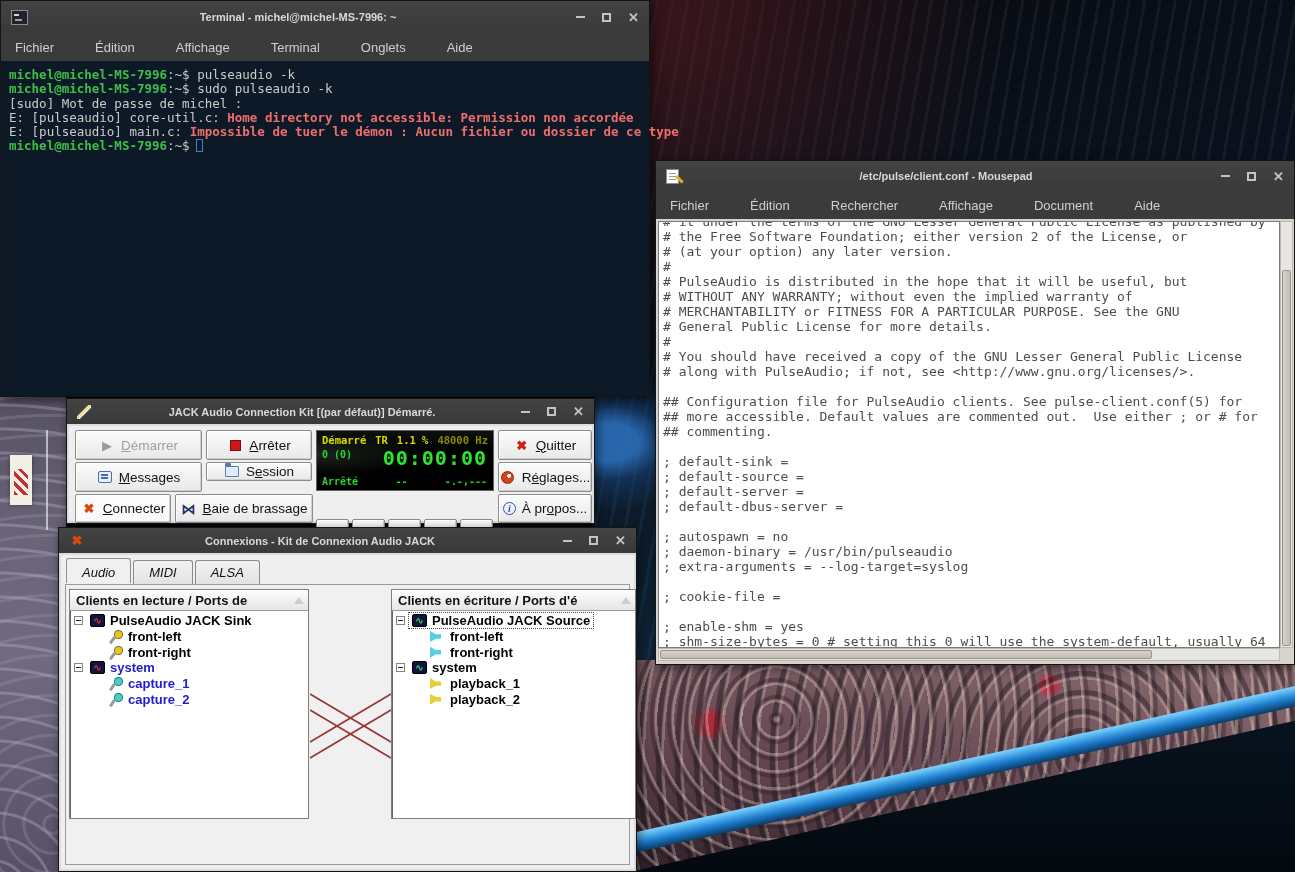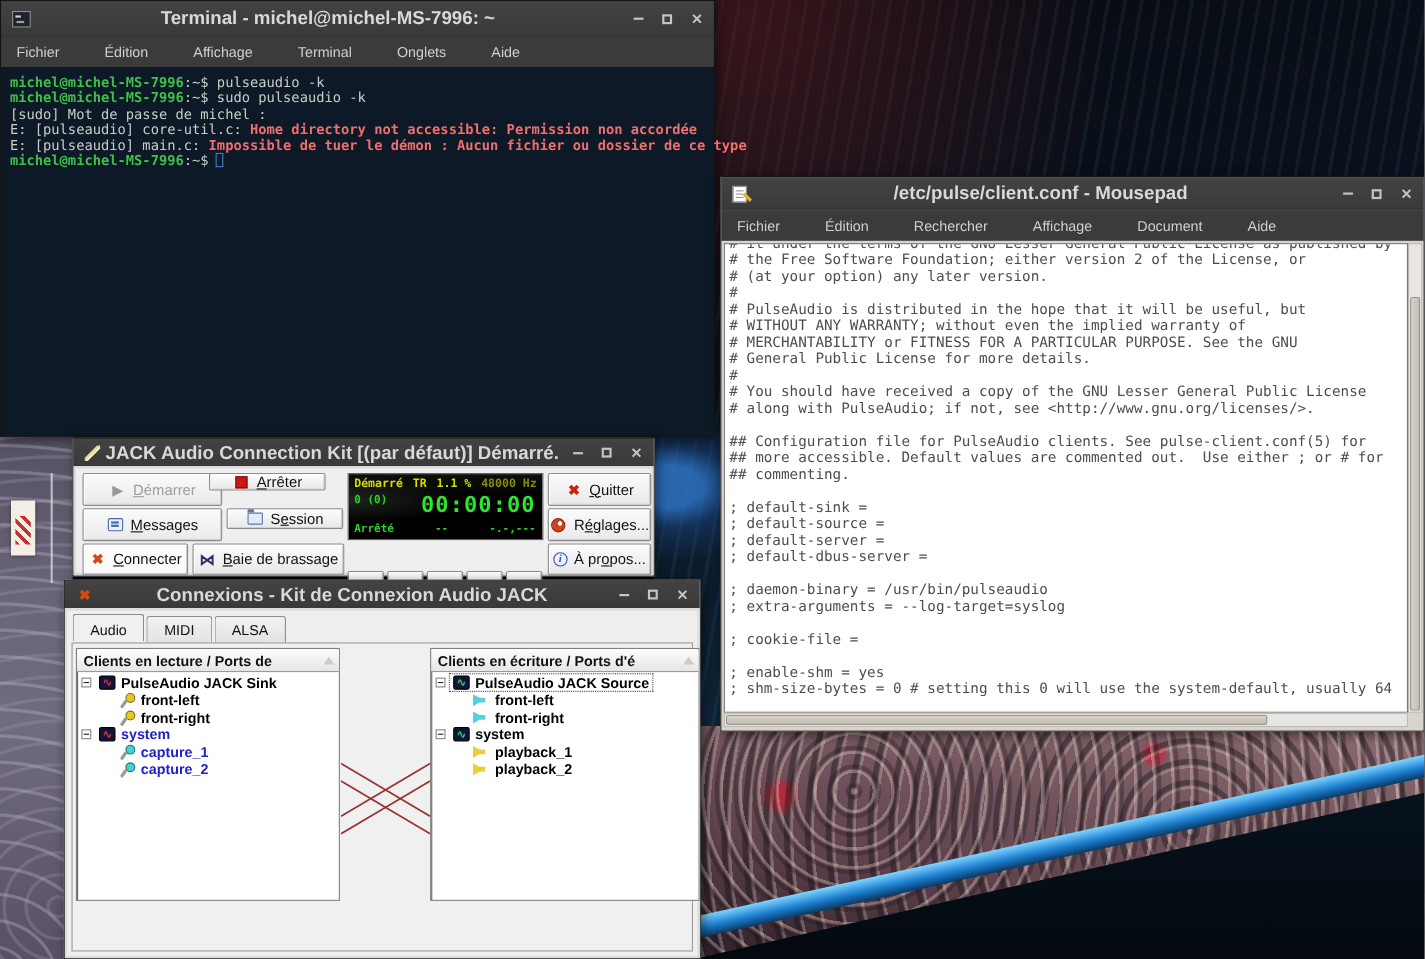--- a/index.html
+++ b/index.html
@@ -33,21 +33,21 @@
       repeating-radial-gradient(circle at 80% 90%, transparent 0 7px, rgba(160,152,175,.3) 8px 10px, transparent 11px 20px),
       linear-gradient(180deg, #555062 0%, #6a6478 30%, #716b80 55%, #585166 100%);
   }
   .wp-poster-sq { left:10px; top:455px; width:22px; height:50px; background:#f3eee6; box-shadow:0 0 4px rgba(0,0,0,.4);
     background-image:repeating-linear-gradient(45deg, #bf3430 0 3px, transparent 3px 7px); background-size:14px 26px; background-repeat:no-repeat; background-position:4px 14px; }
   .wp-turbine { left:46px; top:430px; width:2px; height:100px; background:rgba(235,235,245,.65); }
 
   
   .win { position:absolute; border:1px solid #141414; box-shadow:2px 3px 10px rgba(0,0,0,.55); }
   .tbar { background:linear-gradient(#434343,#393939); display:flex; align-items:center; padding:0 10px; color:#d6d6d6; }
-  .ttitle { flex:1; text-align:center; font-weight:bold; font-size:17px; color:#d9d9d9; white-space:nowrap; overflow:hidden; }
+  .ttitle { flex:1; text-align:center; font-weight:bold; font-size:11px; color:#d9d9d9; white-space:nowrap; overflow:hidden; }
   .wctrls { display:flex; align-items:center; gap:17px; margin-left:8px; }
   .wc { color:#c4c4c4; cursor:default; }
   .wc-min { width:9px; height:2px; background:#c4c4c4; }
   .wc-max { width:9px; height:9px; border:2px solid #c4c4c4; }
   .wc-close { font-size:13px; font-weight:bold; line-height:9px; }
   .menubar { display:flex; align-items:center; gap:41px; padding:0 14px; background:#3b3b3b; }
   .dmenu-item { color:#cfcfcf; font-size:13px; }
 
   
   .terminal { left:0; top:0; width:650px; height:397px; background:#0d1926; z-index:2; }
@@ -107,21 +107,21 @@
   .i-playb::before { content:"▶"; color:#2b52d8; font-size:15px; }
   .i-pausebars { display:inline-flex; gap:3px; }
   .i-pausebars i { width:3.5px; height:11px; background:#8a8a96; }
   .i-fwd::before { content:"▶▶"; letter-spacing:-3px; color:#2b52d8; font-size:11px; }
 
   
   .connx { left:58px; top:527px; width:579px; height:345px; z-index:4; }
   .connx-body { position:absolute; left:0; top:25px; right:0; bottom:0; background:#efefef; border:2px solid #dcdcdc; }
   .tabs { position:absolute; left:5px; top:3px; display:flex; }
   .tab { padding:4px 15px 3px; font-size:13px; color:#111; background:linear-gradient(#f2f2f2,#e2e2e2);
-    border:1px solid #8c8c8c; border-bottom:none; border-radius:3px 3px 0 0; margin-right:2px; position:relative; top:2px; }
+    border:1px solid #8c8c8c; border-bottom:none; border-radius:3px 3px 0 0; margin-right:2px; position:relative; top:2px;font-style:italic; }
   .tab.active { background:#f0f0f0; top:0; padding-top:6px; z-index:2; }
   .tabframe { position:absolute; left:4px; right:4px; top:29px; bottom:4px; border:1px solid #9a9a9a; background:#f0f0f0; }
   .panel { position:absolute; top:4px; height:230px; background:#fff; border:1px solid #808080; box-shadow:inset 1px 1px 0 #666; }
   .panel-left { left:3px; width:240px; }
   .panel-right { left:325px; width:245px; }
   .phead { height:21px; background:linear-gradient(#fdfdfd,#e6e6e6); border-bottom:1px solid #9a9a9a;
     display:flex; align-items:center; padding:0 4px 0 6px; font-size:13px; font-weight:bold; color:#111; white-space:nowrap; overflow:hidden; }
   .phead .htxt { flex:1; overflow:hidden; }
   .sortind { width:0; height:0; border-left:5px solid transparent; border-right:5px solid transparent; border-bottom:7px solid #cdcdcd; flex:none; }
   .tree { padding:2px 16px 0 2px; }
@@ -214,21 +214,21 @@
         <span class="wc wc-min"></span>
         <span class="wc wc-max"></span>
         <span class="wc wc-close">✕</span>
       </span>
     </div>
     <div class="jack-body">
       <div class="qbtn disabled" style="left:6px;top:4px;width:127px;height:30px">
         <span class="ji i-play-gray"></span>
         <span><span class="u">D</span><span>émarrer</span></span>
       </div>
-      <div class="qbtn" style="left:121px;top:4px;width:106px;height:16px">
+      <div class="qbtn" style="left:137px;top:4px;width:106px;height:30px">
         <span class="ji">
             <span class="i-square-red"></span>
           </span>
         <span><span class="u">A</span><span>rrêter</span></span>
       </div>
       <div class="qbtn" style="left:429px;top:4px;width:94px;height:30px">
         <span class="ji i-x-red"></span>
         <span><span class="u">Q</span><span>uitter</span></span>
       </div>
       <div class="qbtn" style="left:6px;top:36px;width:127px;height:30px">
@@ -477,20 +477,21 @@
             <div class="cline"></div>
             <div class="cline">## Configuration file for PulseAudio clients. See pulse-client.conf(5) for</div>
             <div class="cline">## more accessible. Default values are commented out.  Use either ; or # for</div>
             <div class="cline">## commenting.</div>
             <div class="cline"></div>
             <div class="cline">; default-sink =</div>
             <div class="cline">; default-source =</div>
             <div class="cline">; default-server =</div>
             <div class="cline">; default-dbus-server =</div>
             <div class="cline"></div>
+            <div class="cline">; autospawn = no</div>
             <div class="cline">; daemon-binary = /usr/bin/pulseaudio</div>
             <div class="cline">; extra-arguments = --log-target=syslog</div>
             <div class="cline"></div>
             <div class="cline">; cookie-file =</div>
             <div class="cline"></div>
             <div class="cline">; enable-shm = yes</div>
             <div class="cline">; shm-size-bytes = 0 # setting this 0 will use the system-default, usually 64</div>
           </div>
       </div>
     </div>

